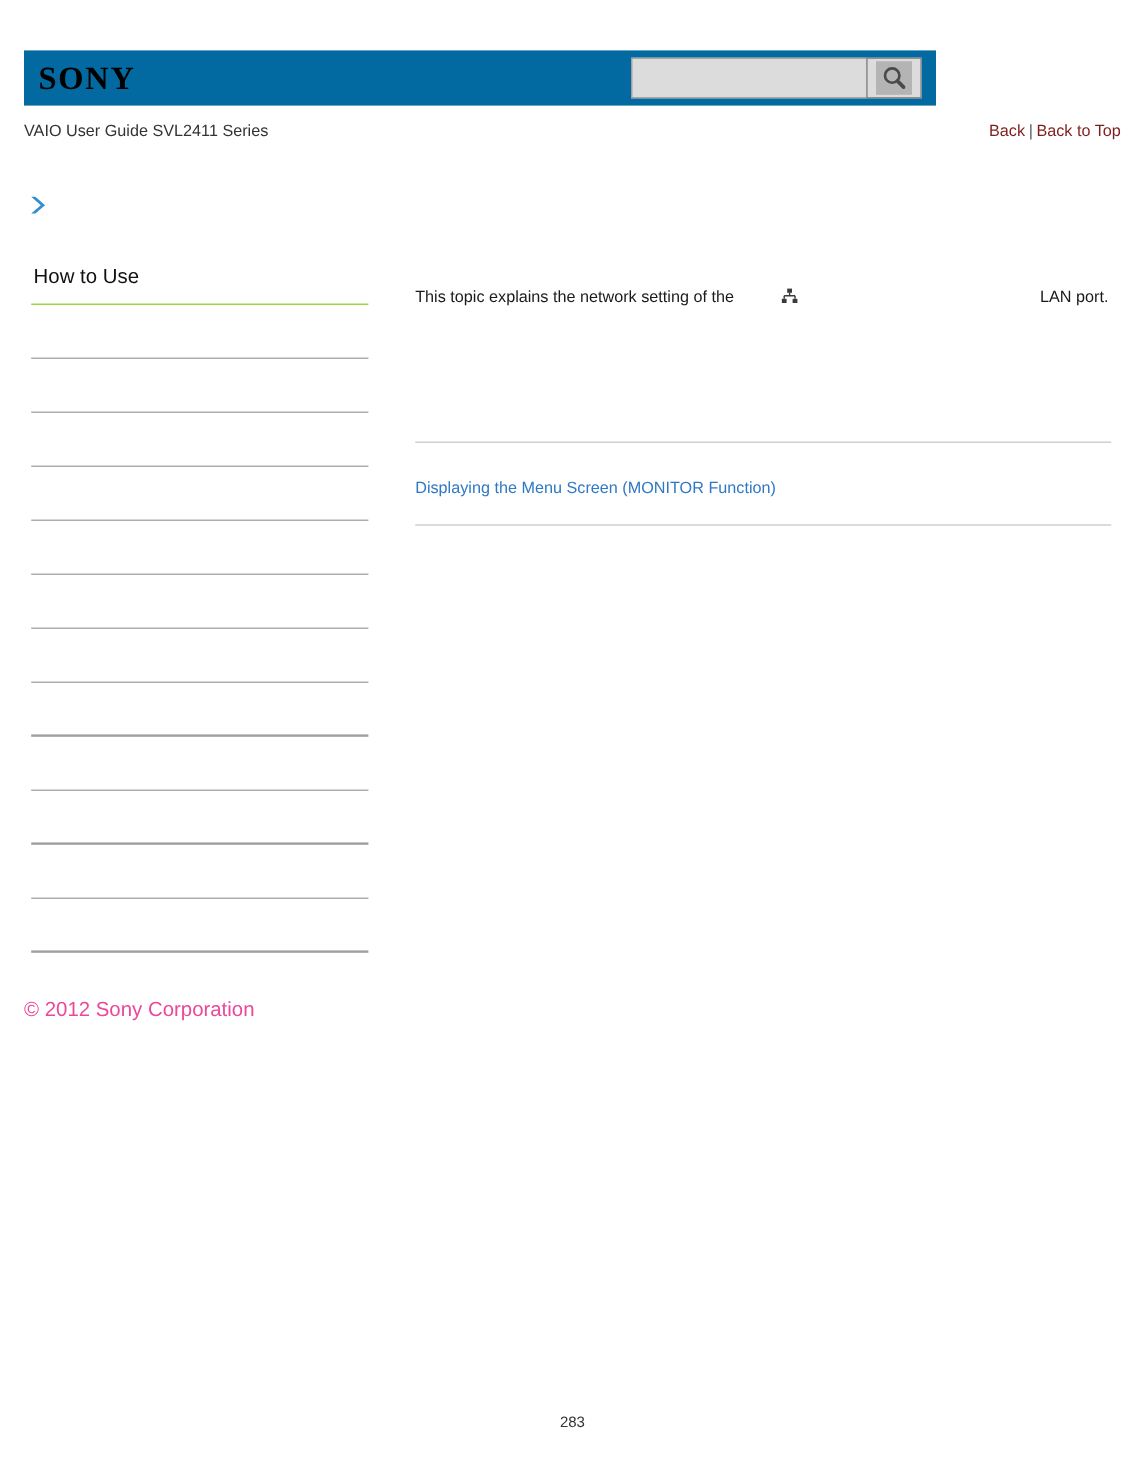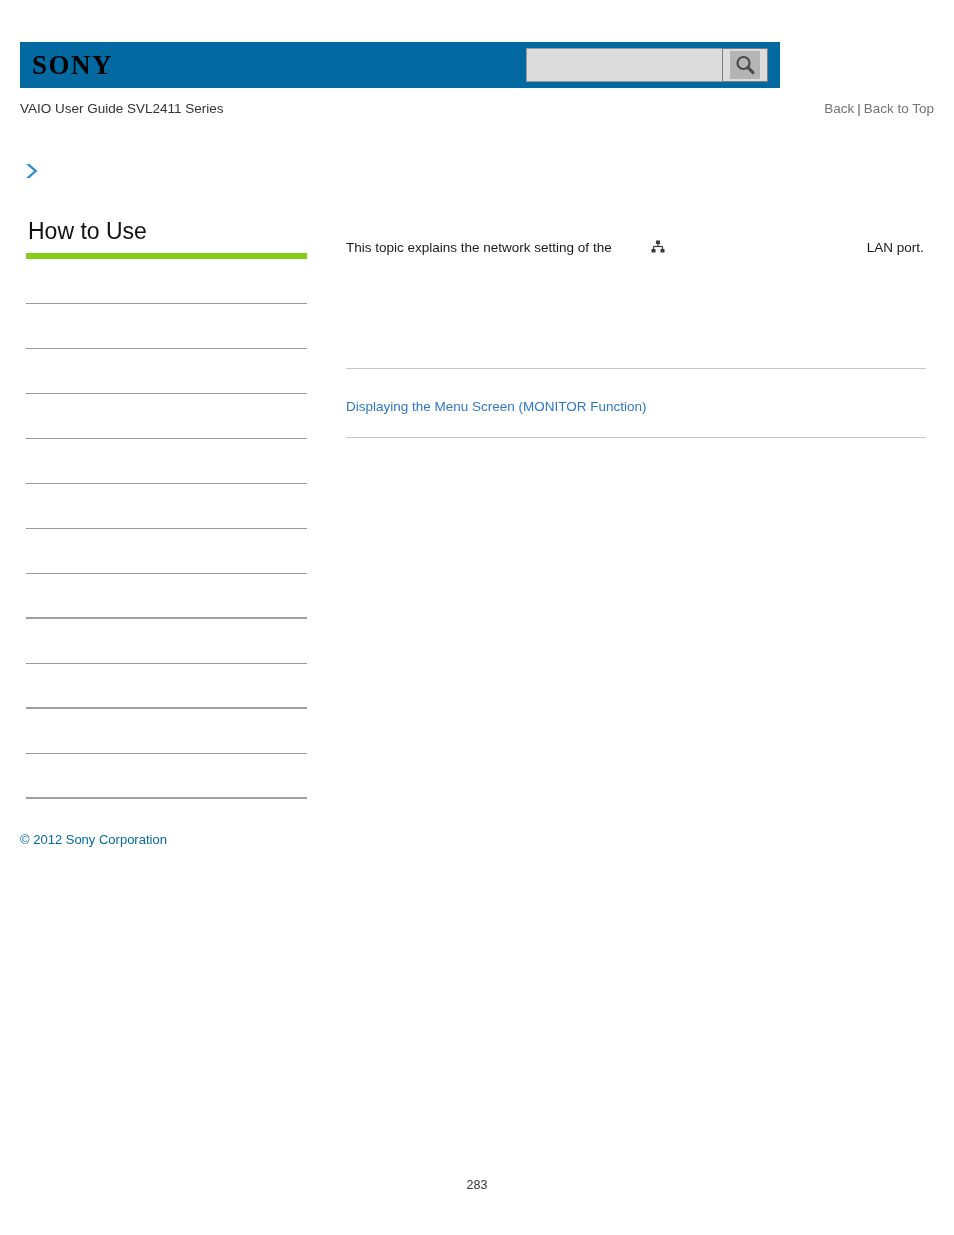--- a/index.html
+++ b/index.html
@@ -92,21 +92,21 @@
   }
   .nav-links {
     position: absolute;
     right: 20px;
     top: 101px;
     font-size: 13.5px;
     white-space: nowrap;
     color: #6f6f6f;
   }
   .nav-links a {
-    color: #737373;
+    color: #7f1d1d;
     text-decoration: none;
   }
   .nav-sep {
     color: #5a5a5a;
     padding: 0 3px;
   }
 
   
   .breadcrumb {
     position: absolute;
@@ -118,27 +118,27 @@
   }
 
   
   .sidebar {
     position: absolute;
     left: 26px;
     top: 218px;
     width: 281px;
   }
   .sidebar-title {
-    font-size: 23px;
+    font-size: 17px;
     font-weight: normal;
     color: #111111;
     margin: 0;
     padding: 0 0 9px 2px;
     line-height: 26px;
-    border-bottom: 6px solid #84cc16;
+    border-bottom: 1px solid #84cc16;
   }
   .sidebar-item {
     height: 45px;
     box-sizing: border-box;
     border-bottom: 1px solid #9a9a9a;
     font-size: 13px;
     color: #2f78c4;
     display: flex;
     align-items: center;
     padding-left: 2px;
@@ -147,22 +147,22 @@
   }
   .sidebar-item.thick {
     border-bottom: 2px solid #9f9f9f;
   }
 
   
   .copyright {
     position: absolute;
     left: 20px;
     top: 832px;
-    font-size: 13px;
-    color: #0369a1;
+    font-size: 17px;
+    color: #ec4899;
     white-space: nowrap;
   }
 
   
   .content {
     position: absolute;
     left: 346px;
     top: 238px;
     width: 580px;
   }

